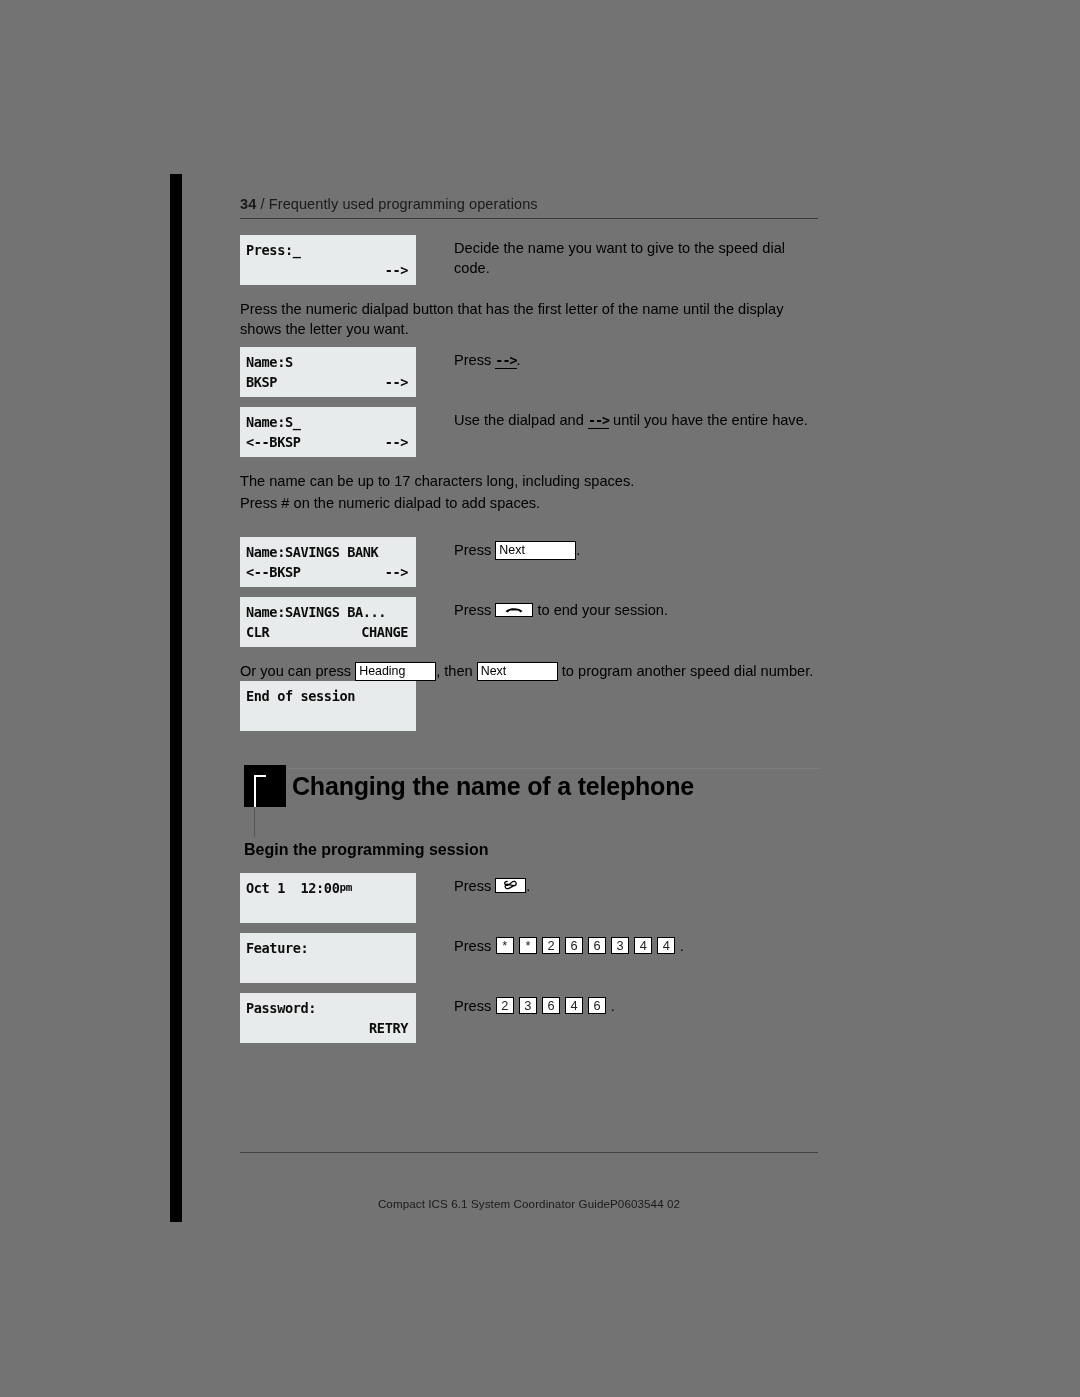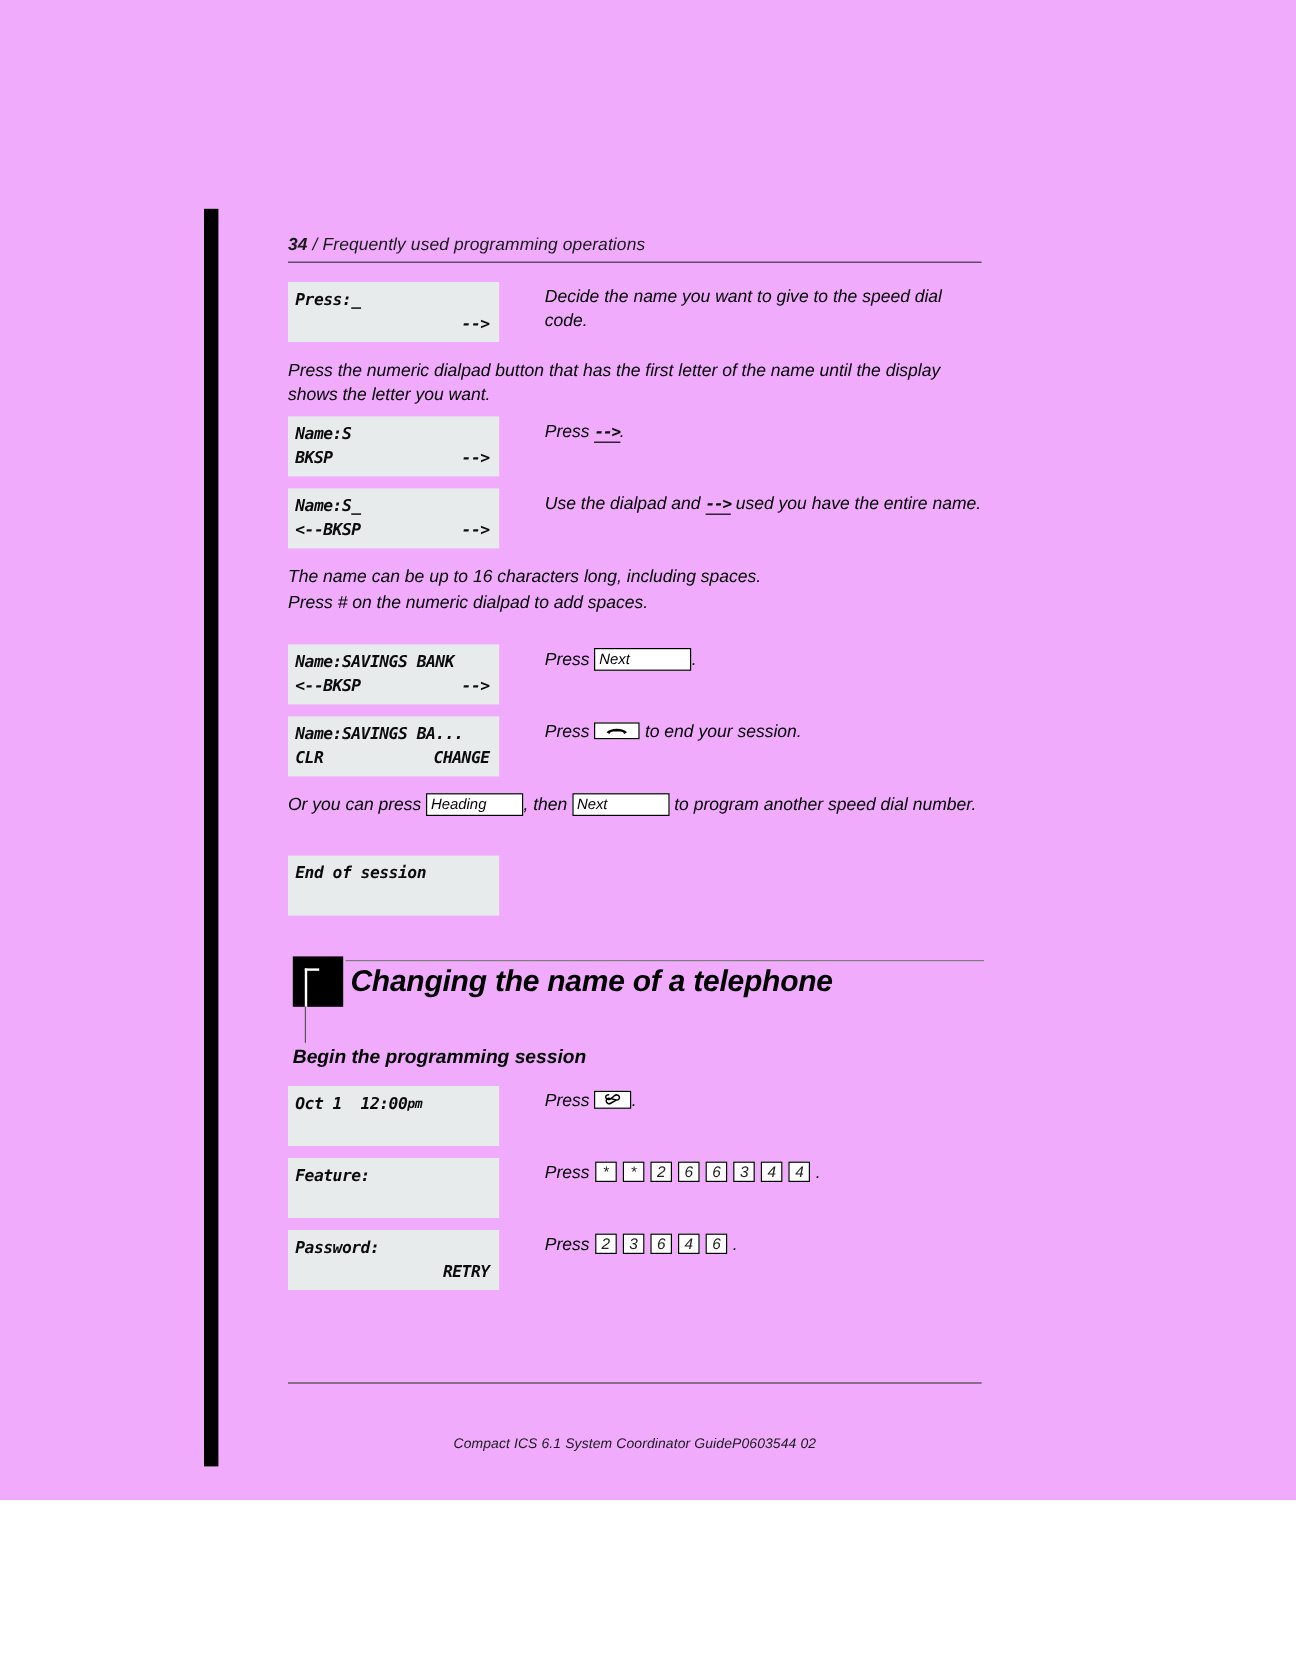--- a/index.html
+++ b/index.html
@@ -15,23 +15,22 @@
     font-family: "Liberation Sans", sans-serif;
     color: #000000;
     overflow: hidden;
   }
 
   
   .page-sheet {
     position: absolute;
     left: 0; top: 0;
     width: 1080px;
-    height: 1250px;
-    background: #f0abfc;
-    font-style: italic;
+    height: 1397px;
+    background: #737373;
   }
   .edge-bar {
     position: absolute;
     left: 170px;
     top: 174px;
     width: 12px;
     height: 1048px;
     background: #000000;
   }
 
@@ -277,25 +276,25 @@
         <div class="lcd-line">
           <span class="l">Name:S_</span>
         </div>
         <div class="lcd-line">
           <span class="l">&lt;--</span>
           <span class="c">BKSP</span>
           <span class="r">--&gt;</span>
         </div>
       </div>
       <div class="instruction">
-        <span>Use the dialpad and </span><span class="arrowtok">--&gt;</span><span> used you have the entire name.</span>
-      </div>
-    </div>
-
-    <p class="para tight" style="margin-top:14px;">The name can be up to 16 characters long, including spaces.</p>
+        <span>Use the dialpad and </span><span class="arrowtok">--&gt;</span><span> until you have the entire have.</span>
+      </div>
+    </div>
+
+    <p class="para tight" style="margin-top:14px;">The name can be up to 17 characters long, including spaces.</p>
     <p class="para" style="margin-bottom:24px;">Press # on the numeric dialpad to add spaces.</p>
 
     <div class="step">
       <div class="lcd">
         <div class="lcd-line">
           <span class="l">Name:SAVINGS BANK</span>
         </div>
         <div class="lcd-line">
           <span class="l">&lt;--</span>
           <span class="c">BKSP</span>
@@ -317,21 +316,21 @@
           <span class="r">CHANGE</span>
         </div>
       </div>
       <div class="instruction">
         <span>Press </span><span class="keycap release-key"><svg width="22" height="12" viewBox="0 0 22 12" aria-hidden="true">
               <path d="M2.5 7.2 C5.5 3.2, 16.5 3.2, 19.5 7.2 L17.2 8.6 C16.4 7.2 15.3 6.6 14.1 6.6 L7.9 6.6 C6.7 6.6 5.6 7.2 4.8 8.6 Z" fill="#000"></path>
             </svg></span><span> to end your session.</span>
       </div>
     </div>
 
-    <p class="para" style="margin-top:14px; margin-bottom:32px;">
+    <p class="para" style="margin-top:14px; margin-bottom:0;">
       <span>Or you can press </span><span class="keycap wide">Heading</span><span>, then </span><span class="keycap wide">Next</span><span> to program another speed dial number.</span>
     </p>
 
     <div class="step">
       <div class="lcd">
         <div class="lcd-line">
           <span class="l">End of session</span>
         </div>
         <div class="lcd-line blank">&nbsp;</div>
       </div>

